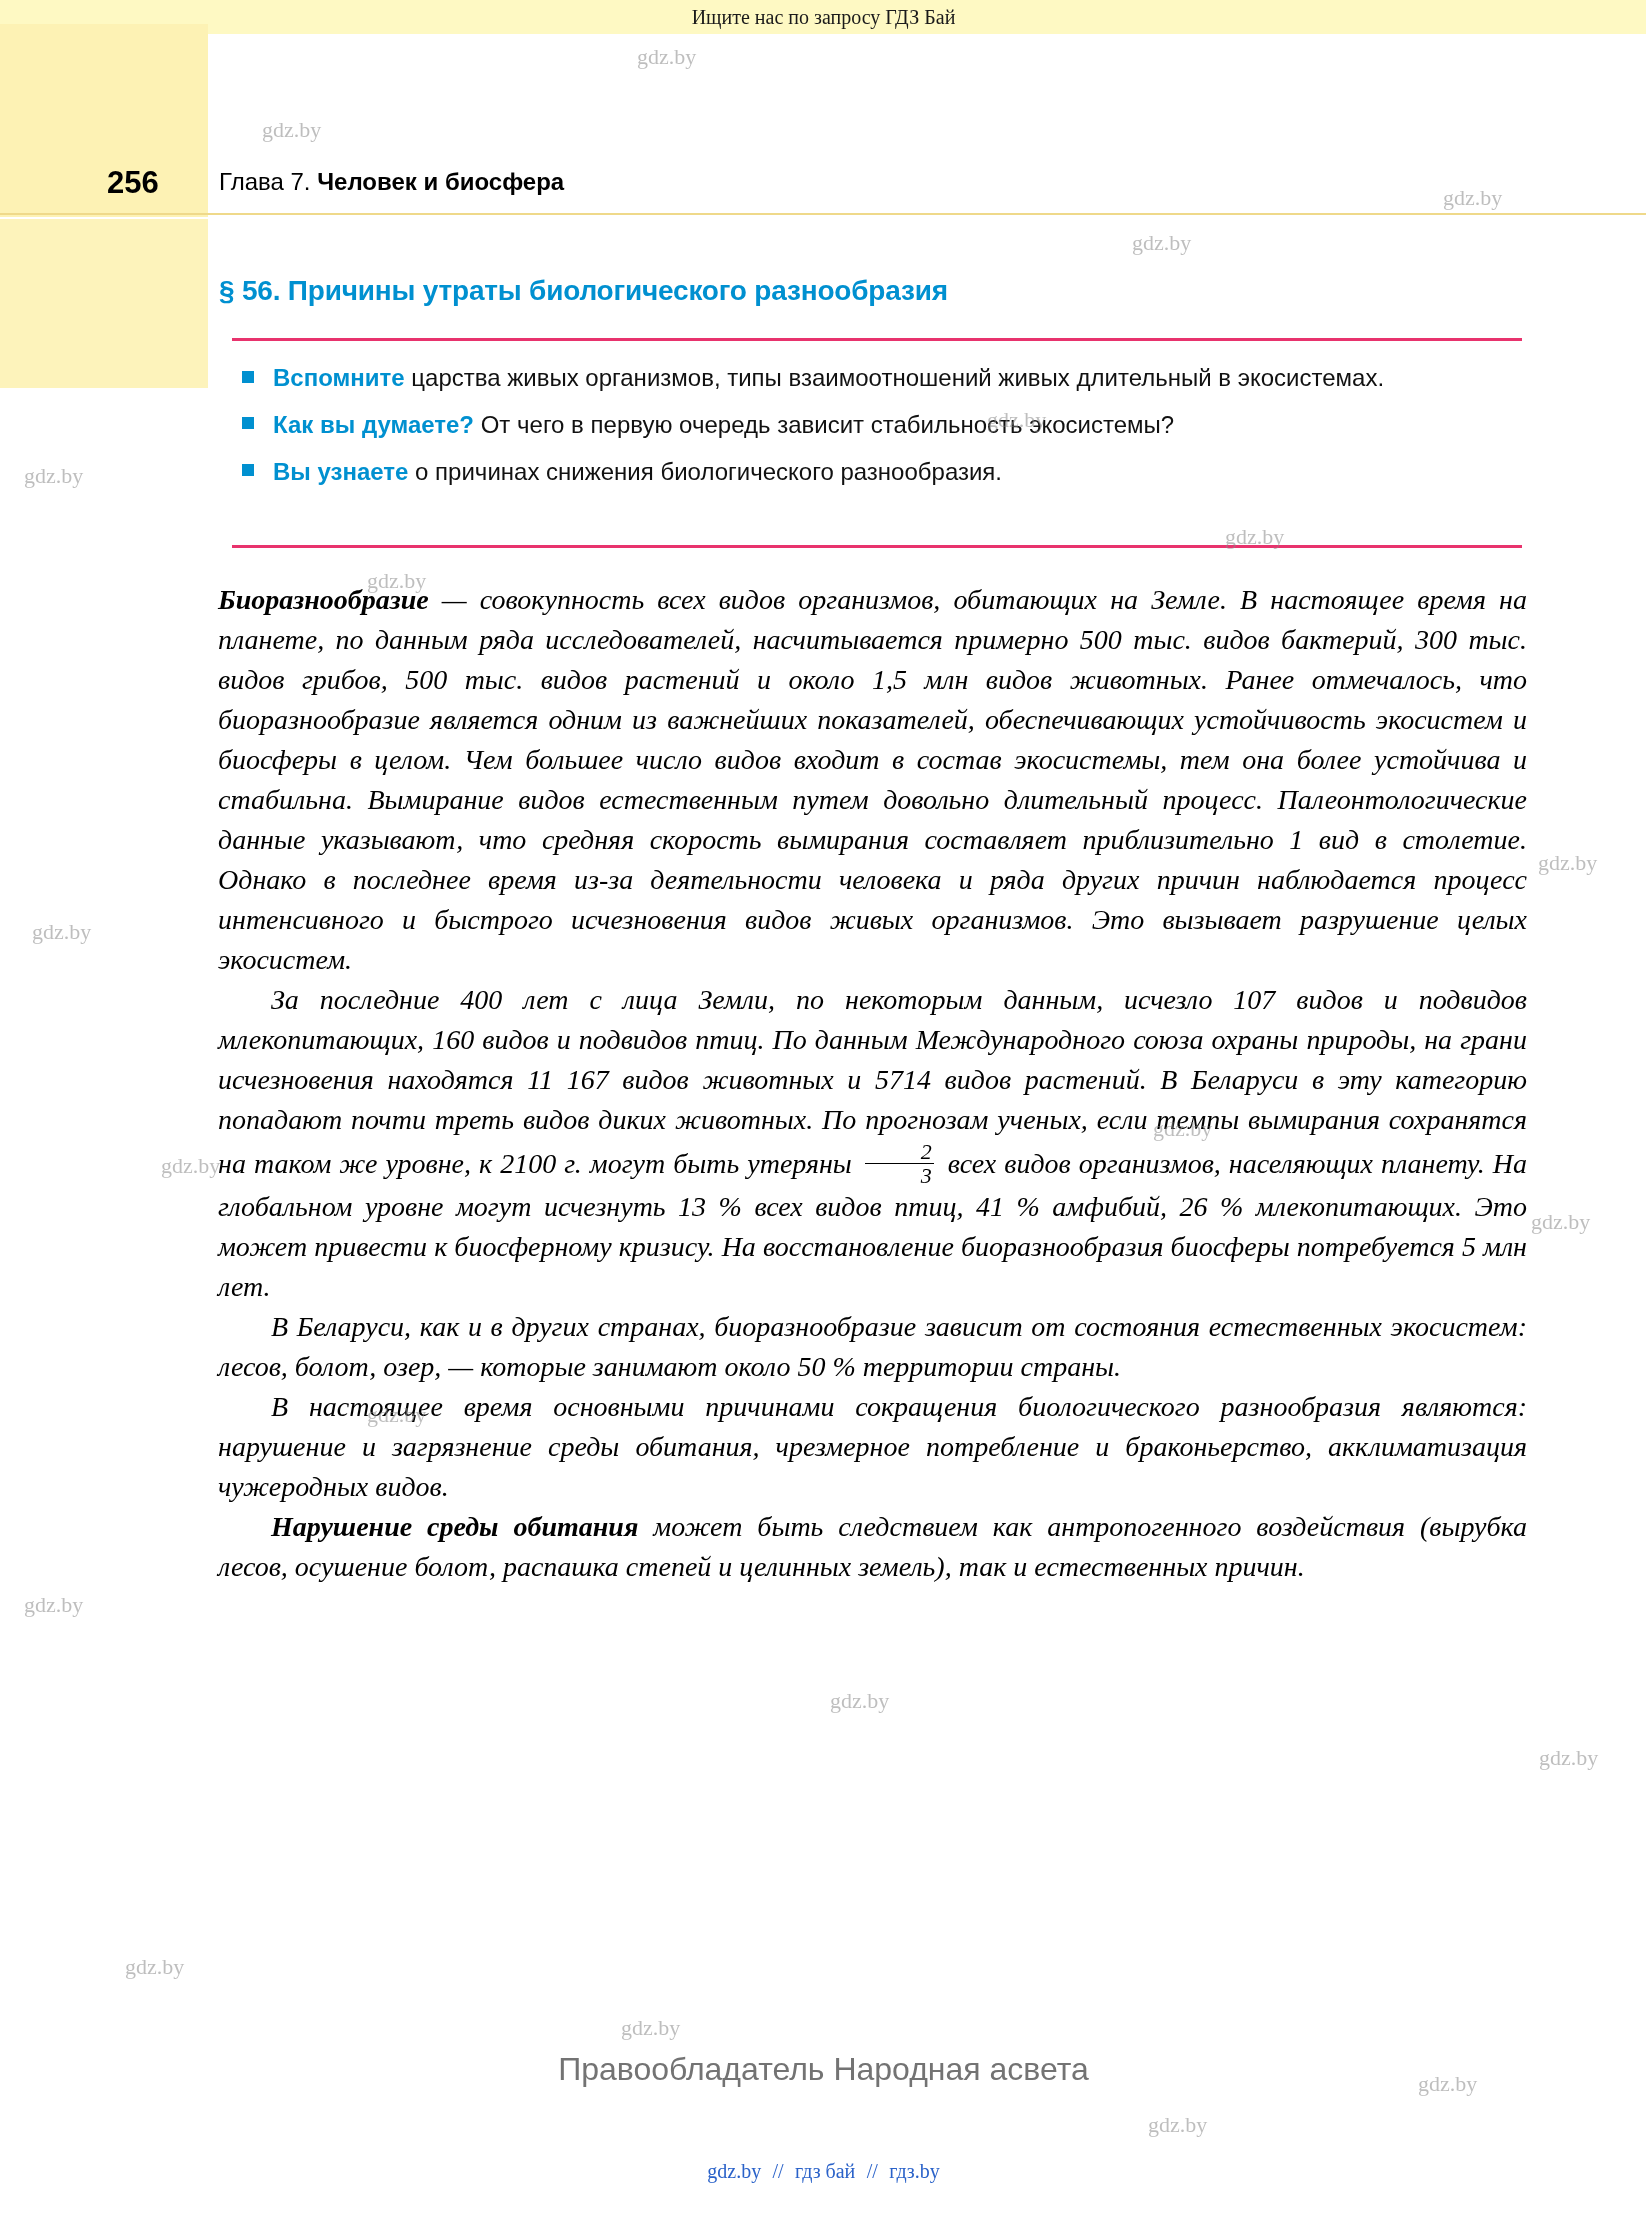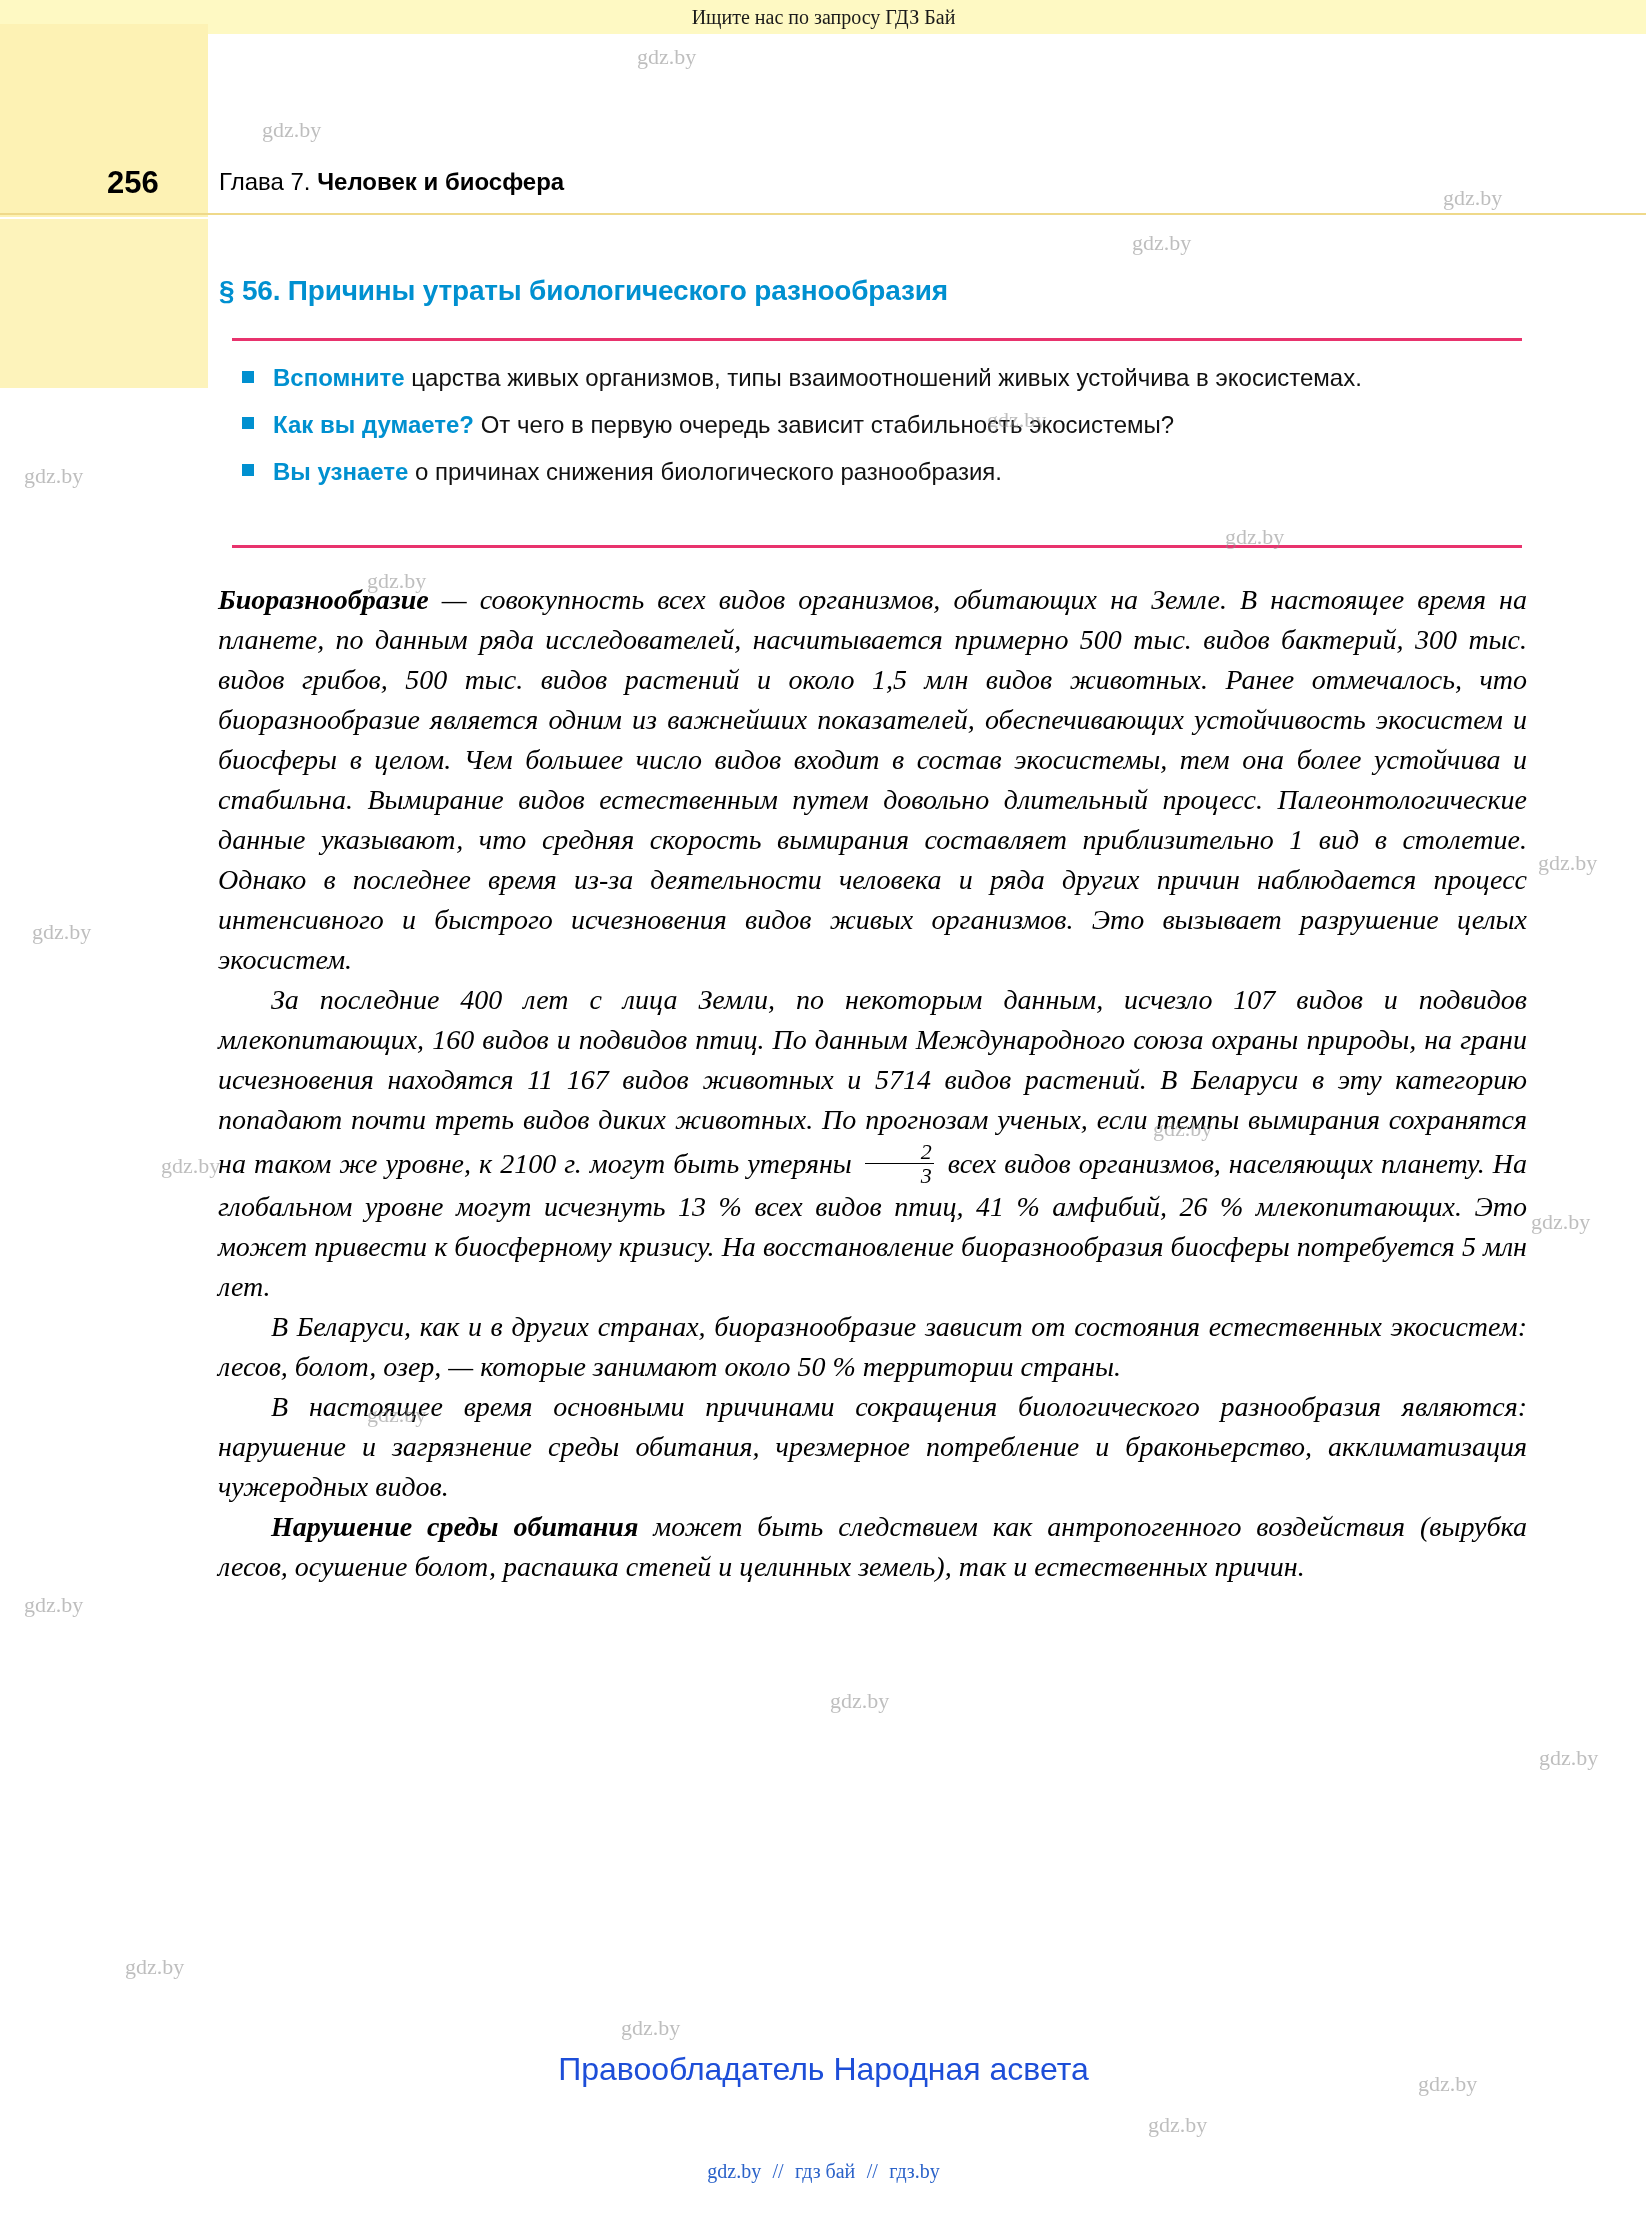--- a/index.html
+++ b/index.html
@@ -181,21 +181,21 @@
 
   
   .copyright {
     position: absolute;
     left: 0;
     top: 2051px;
     width: 1647px;
     text-align: center;
     font-family: "Liberation Sans", sans-serif;
     font-size: 32px;
-    color: #1d4ed8;
+    color: #737373;
   }
   .footer-links {
     position: absolute;
     left: 0;
     top: 2160px;
     width: 1647px;
     text-align: center;
     font-family: "Liberation Serif", serif;
     font-size: 20px;
     color: #2a62c9;
@@ -232,21 +232,21 @@
   </div>
   <div class="header-rule"></div>
 </div>
 
 <h1 class="section-title">§ 56. Причины утраты биологического разнообразия</h1>
 <div class="title-rule"></div>
 
 <div class="intro">
   <div class="row">
     <span class="bullet"></span>
-    <span class="lead">Вспомните</span><span> царства живых организмов, типы взаимоотношений живых устойчива в экосистемах.</span>
+    <span class="lead">Вспомните</span><span> царства живых организмов, типы взаимоотношений живых длительный в экосистемах.</span>
   </div>
   <div class="row">
     <span class="bullet"></span>
     <span class="lead">Как вы думаете?</span><span> От чего в первую очередь зависит стабильность экосистемы?</span>
   </div>
   <div class="row">
     <span class="bullet"></span>
     <span class="lead">Вы узнаете</span><span> о причинах снижения биологического разнообразия.</span>
   </div>
 </div>

